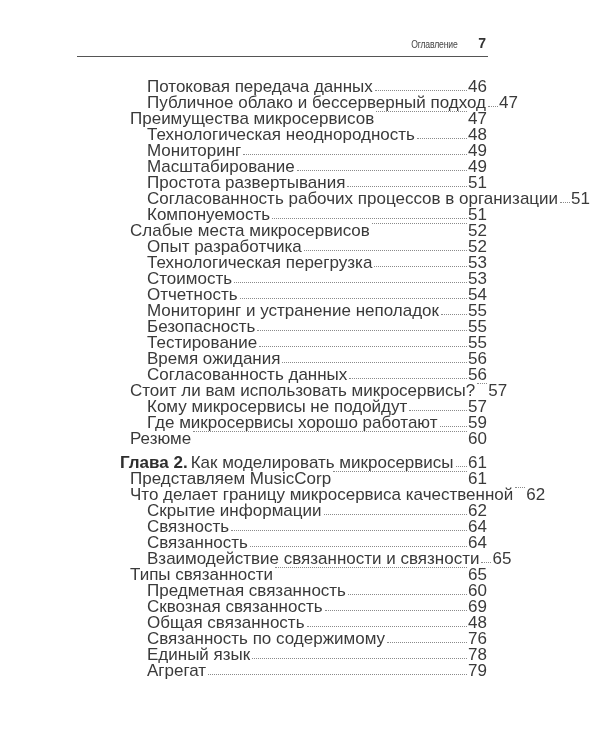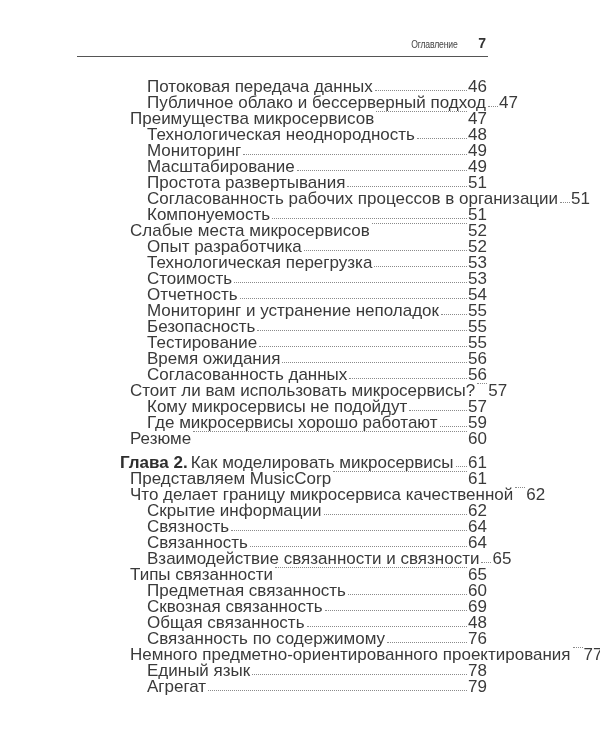--- a/index.html
+++ b/index.html
@@ -244,26 +244,20 @@
     <span class="toc-label">Общая связанность</span>
     <span class="toc-leader"></span>
     <span class="toc-page">48</span>
   </div>
       <div class="toc-row lvl-2">
 
     <span class="toc-label">Связанность по содержимому</span>
     <span class="toc-leader"></span>
     <span class="toc-page">76</span>
   </div>
-      <div class="toc-row lvl-1">
-
-    <span class="toc-label">Немного предметно-ориентированного проектирования</span>
-    <span class="toc-leader"></span>
-    <span class="toc-page">77</span>
-  </div>
       <div class="toc-row lvl-2">
 
     <span class="toc-label">Единый язык</span>
     <span class="toc-leader"></span>
     <span class="toc-page">78</span>
   </div>
       <div class="toc-row lvl-2">
 
     <span class="toc-label">Агрегат</span>
     <span class="toc-leader"></span>

